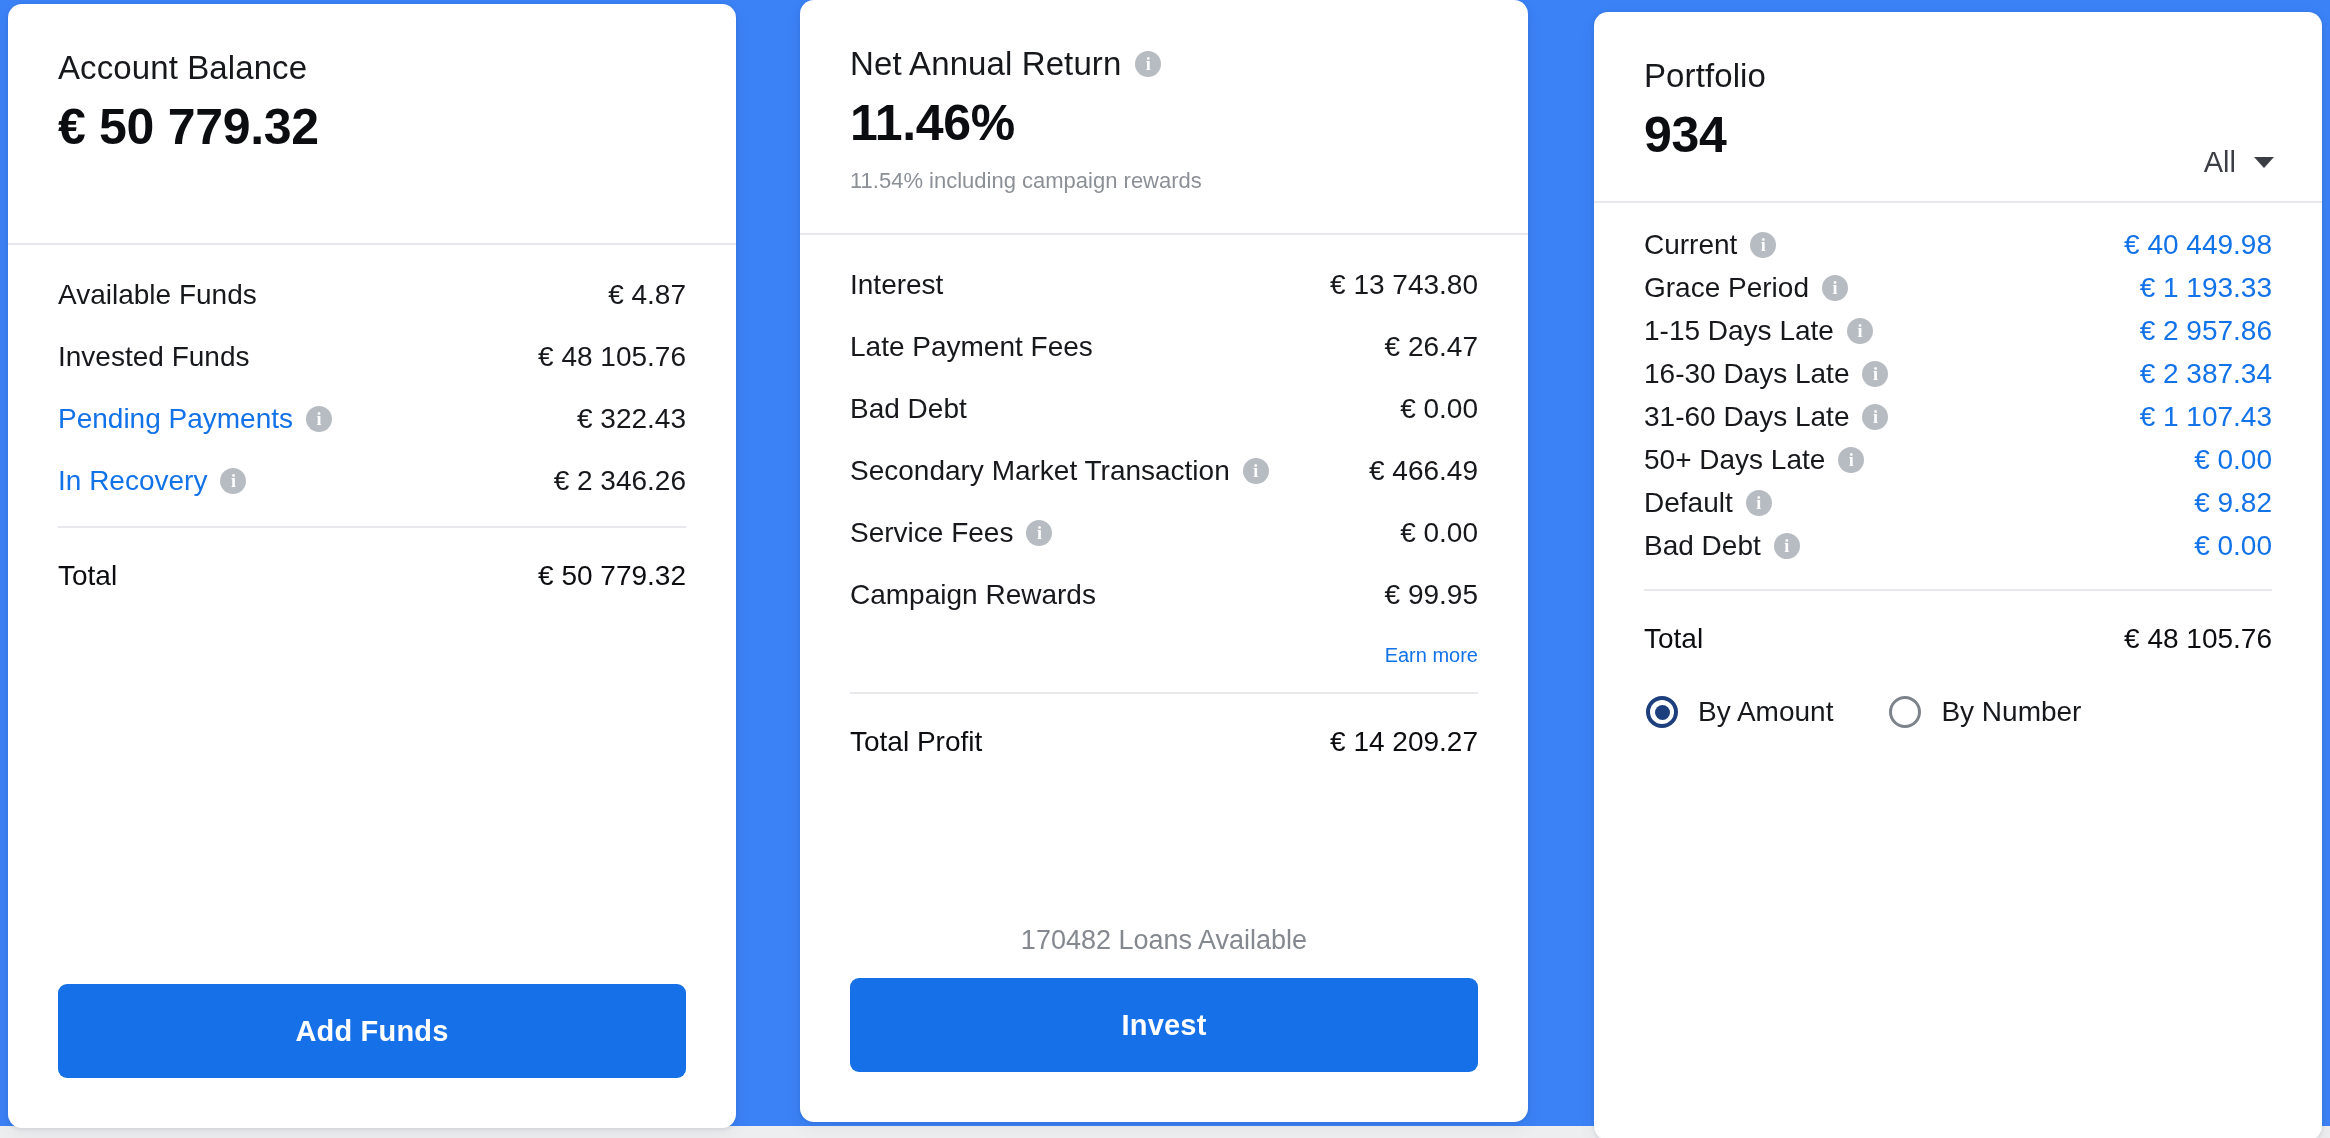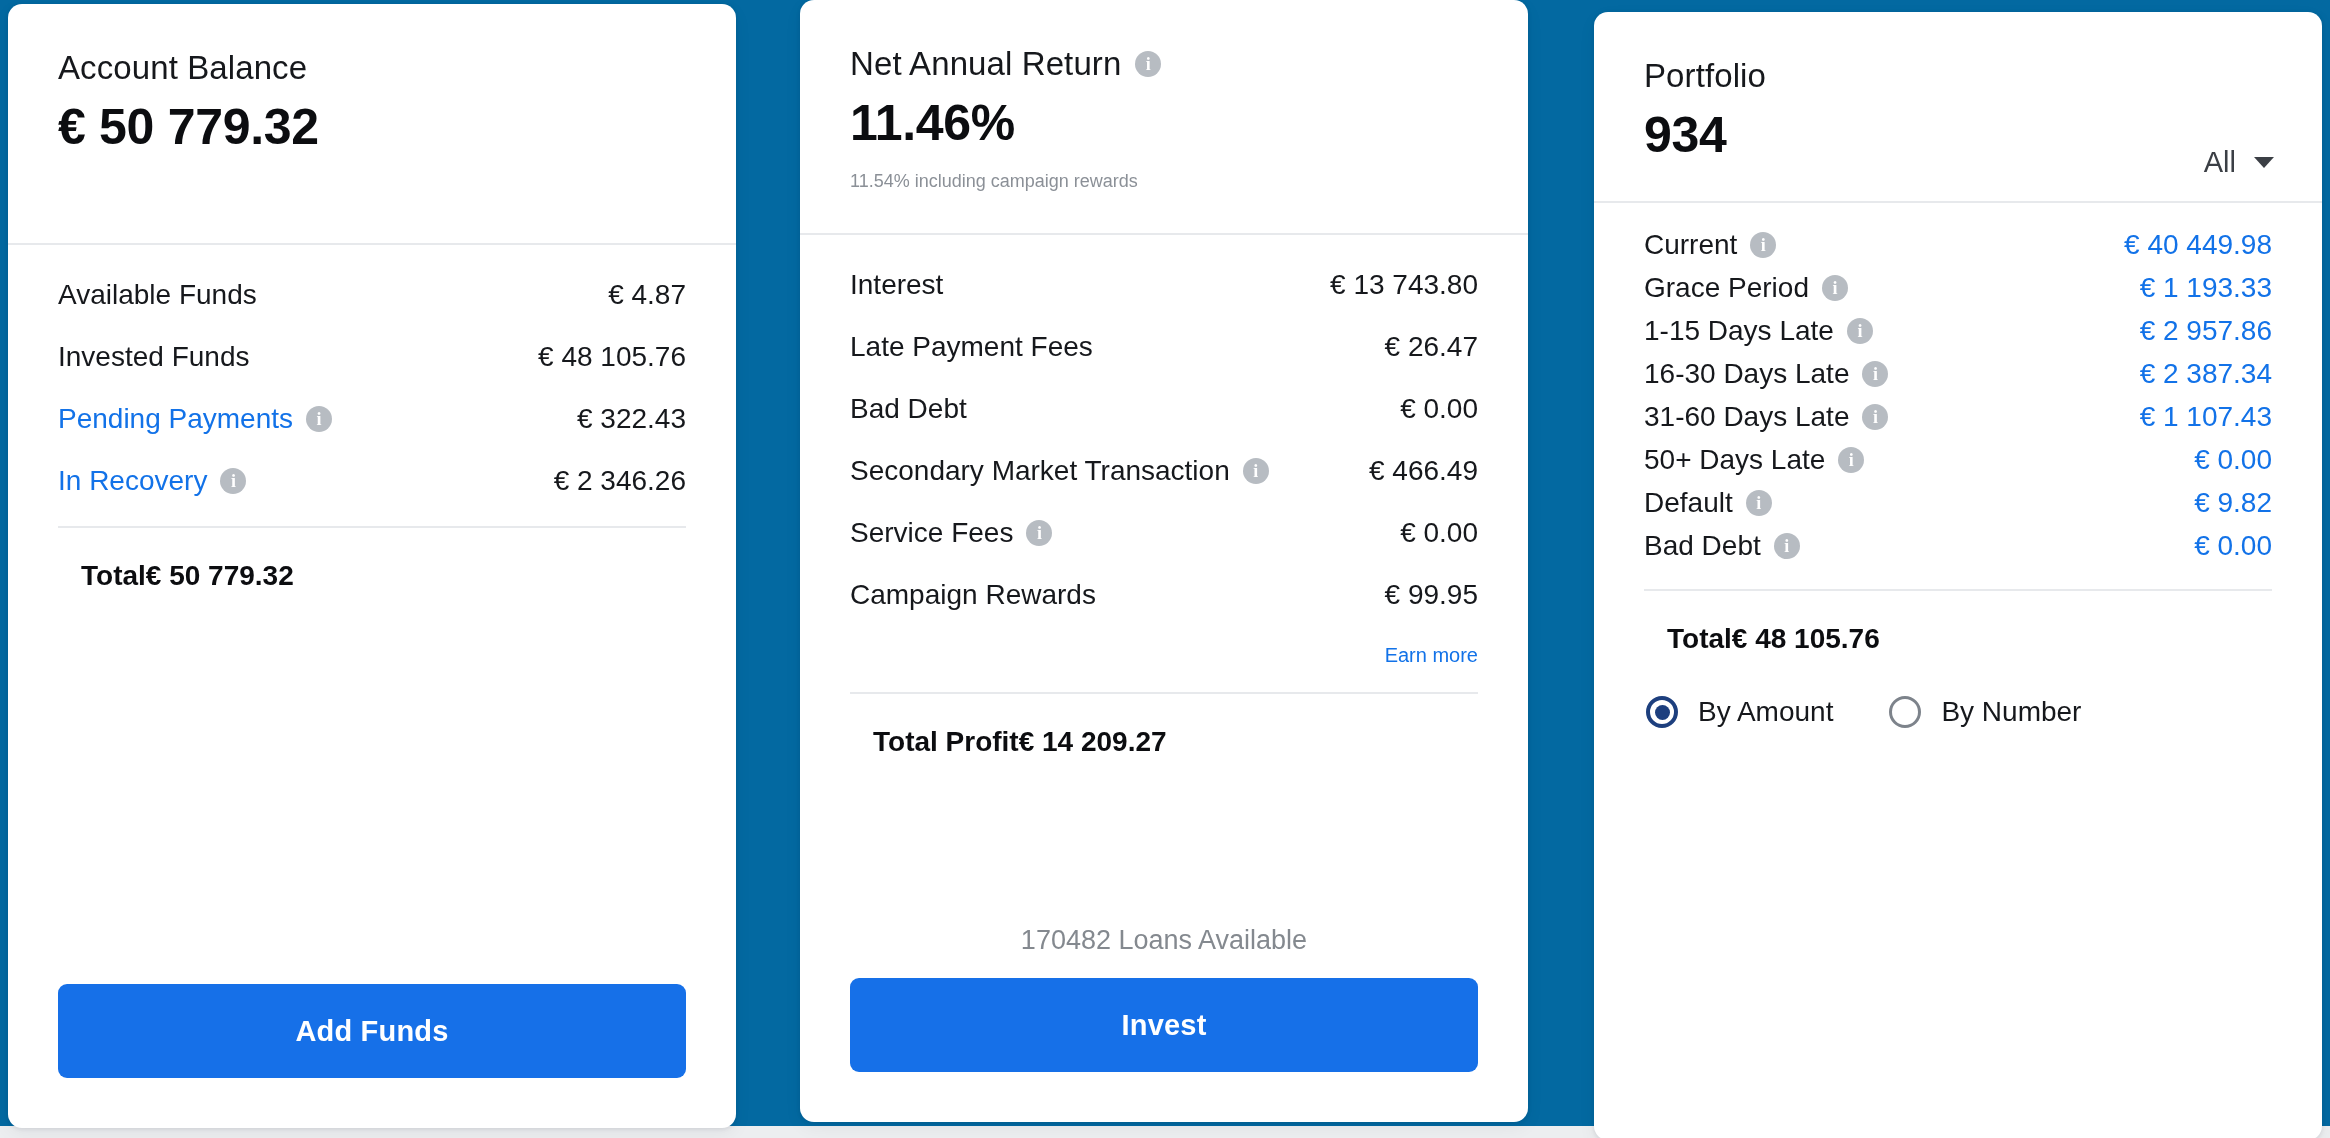--- a/index.html
+++ b/index.html
@@ -13,21 +13,21 @@
     height: 1138px;
     font-family: "Liberation Sans", sans-serif;
     -webkit-font-smoothing: antialiased;
     overflow: hidden;
   }
 
   .board {
     position: relative;
     width: 2330px;
     height: 1126px;
-    background: #0369a1;
+    background: #3b82f6;
   }
 
   
   .card {
     position: absolute;
     background: #ffffff;
     border-radius: 14px;
     box-shadow: 0 1px 4px rgba(16,24,40,.10), 0 6px 18px rgba(16,24,40,.05);
     display: flex;
     flex-direction: column;
@@ -56,21 +56,21 @@
   .card-figure {
     font-size: 50px;
     line-height: 60px;
     font-weight: 700;
     color: #0c0d10;
     letter-spacing: -0.3px;
     margin-top: 9px;
     white-space: nowrap;
   }
   .card-subnote {
-    font-size: 18px;
+    font-size: 22px;
     line-height: 32px;
     color: #8b9097;
     margin-top: 12px;
     font-weight: 400;
   }
 
   .head-spacer-balance   { height: 86px; }
   .head-spacer-return    { height: 36px; }
 
   
@@ -170,26 +170,26 @@
   #card-portfolio .rows > .row:last-child { margin-bottom: 0; }
 
   
   .total-rule {
     height: 2px;
     background: #e7e9ec;
   }
   .total-row {
     display: flex;
     align-items: center;
+    justify-content: space-between;
     font-size: 28px;
     line-height: 34px;
-    font-weight: 700;
+    font-weight: 400;
     color: #0c0d10;
     white-space: nowrap;
-    margin-left: 23px;
   }
   #card-balance   .total-rule { margin-top: 24px; }
   #card-balance   .total-row  { margin-top: 28px; height: 40px; }
   #card-return    .total-rule { margin-top: 20px; }
   #card-return    .total-row  { margin-top: 28px; height: 40px; }
   #card-portfolio .total-rule { margin-top: 22px; }
   #card-portfolio .total-row  { margin-top: 28px; height: 40px; }
 
   .earn-more {
     text-align: right;

